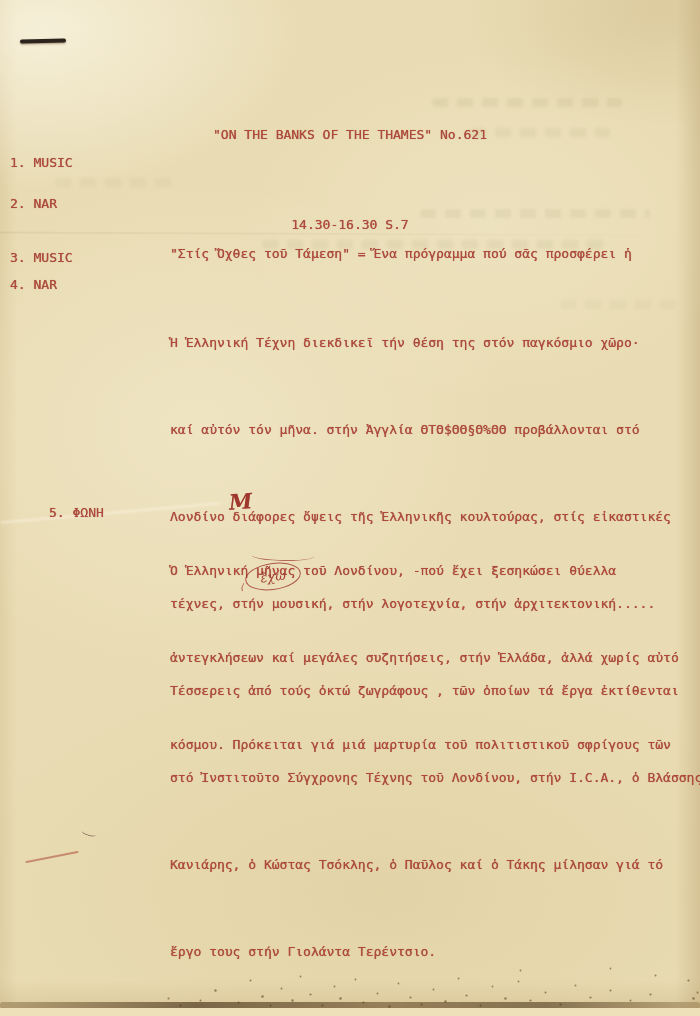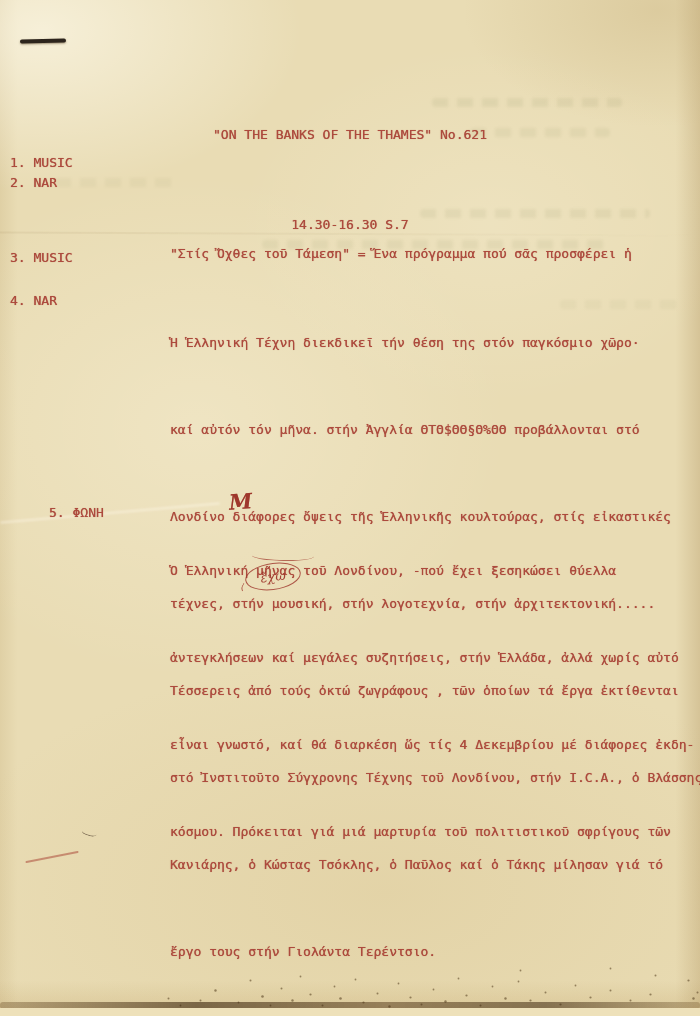--- a/index.html
+++ b/index.html
@@ -93,44 +93,43 @@
   <div class="crease-1"></div>
   <div class="crease-2"></div>
 
   <div class="typed doc-header">
     <div>"ON THE BANKS OF THE THAMES" No.621</div>
     <div>14.30-16.30 S.7</div>
   </div>
 
   <div class="typed cue-label" style="top:148px;">1. MUSIC</div>
 
-  <div class="typed cue-label" style="top:168px;">2. NAR</div>
+  <div class="typed cue-label" style="top:189px;">2. NAR</div>
   <div class="typed cue-text" style="top:181px;">
     <div>"Στίς Ὄχθες τοῦ Τάμεση" = Ἕνα πρόγραμμα πού σᾶς προσφέρει ἡ</div>
   </div>
 
   <div class="typed cue-label" style="top:243px;">3. MUSIC</div>
 
-  <div class="typed cue-label" style="top:286px;">4. NAR</div>
+  <div class="typed cue-label" style="top:270px;">4. NAR</div>
   <div class="typed cue-text" style="top:270px;">
     <div>Ἡ Ἑλληνική Τέχνη διεκδικεῖ τήν θέση της στόν παγκόσμιο χῶρο·</div>
     <div>καί αὐτόν τόν μῆνα. στήν Ἀγγλία ΘΤΘ$ΘΘ§Θ%ΘΘ προβάλλονται στό</div>
     <div>Λονδίνο διάφορες ὄψεις τῆς Ἑλληνικῆς κουλτούρας, στίς εἰκαστικές</div>
     <div>τέχνες, στήν μουσική, στήν λογοτεχνία, στήν ἀρχιτεκτονική.....</div>
     <div>Τέσσερεις ἀπό τούς ὀκτώ ζωγράφους , τῶν ὁποίων τά ἔργα ἐκτίθενται</div>
     <div>στό Ἰνστιτοῦτο Σύγχρονης Τέχνης τοῦ Λονδίνου, στήν I.C.A., ὁ Βλάσσης</div>
     <div>Κανιάρης, ὁ Κώστας Τσόκλης, ὁ Παῦλος καί ὁ Τάκης μίλησαν γιά τό</div>
     <div>ἔργο τους στήν Γιολάντα Τερέντσιο.</div>
   </div>
 
   <div class="typed cue-label" style="top:498px;margin-left:39px;">5. ΦΩΝΗ</div>
   <div class="typed cue-text" style="top:498px;">
     <div>Ὁ Ἑλληνική μῆνας τοῦ Λονδίνου, -πού ἔχει ξεσηκώσει θύελλα</div>
     <div>ἀντεγκλήσεων καί μεγάλες συζητήσεις, στήν Ἑλλάδα, ἀλλά χωρίς αὐτό</div>
-    <div>εἶναι γνωστό, καί θά διαρκέση ὥς τίς 4 Δεκεμβρίου μέ διάφορες ἐκδη-</div>
     <div>κόσμου. Πρόκειται γιά μιά μαρτυρία τοῦ πολιτιστικοῦ σφρίγους τῶν</div>
     
     
     
     
     
     
     
     
     

